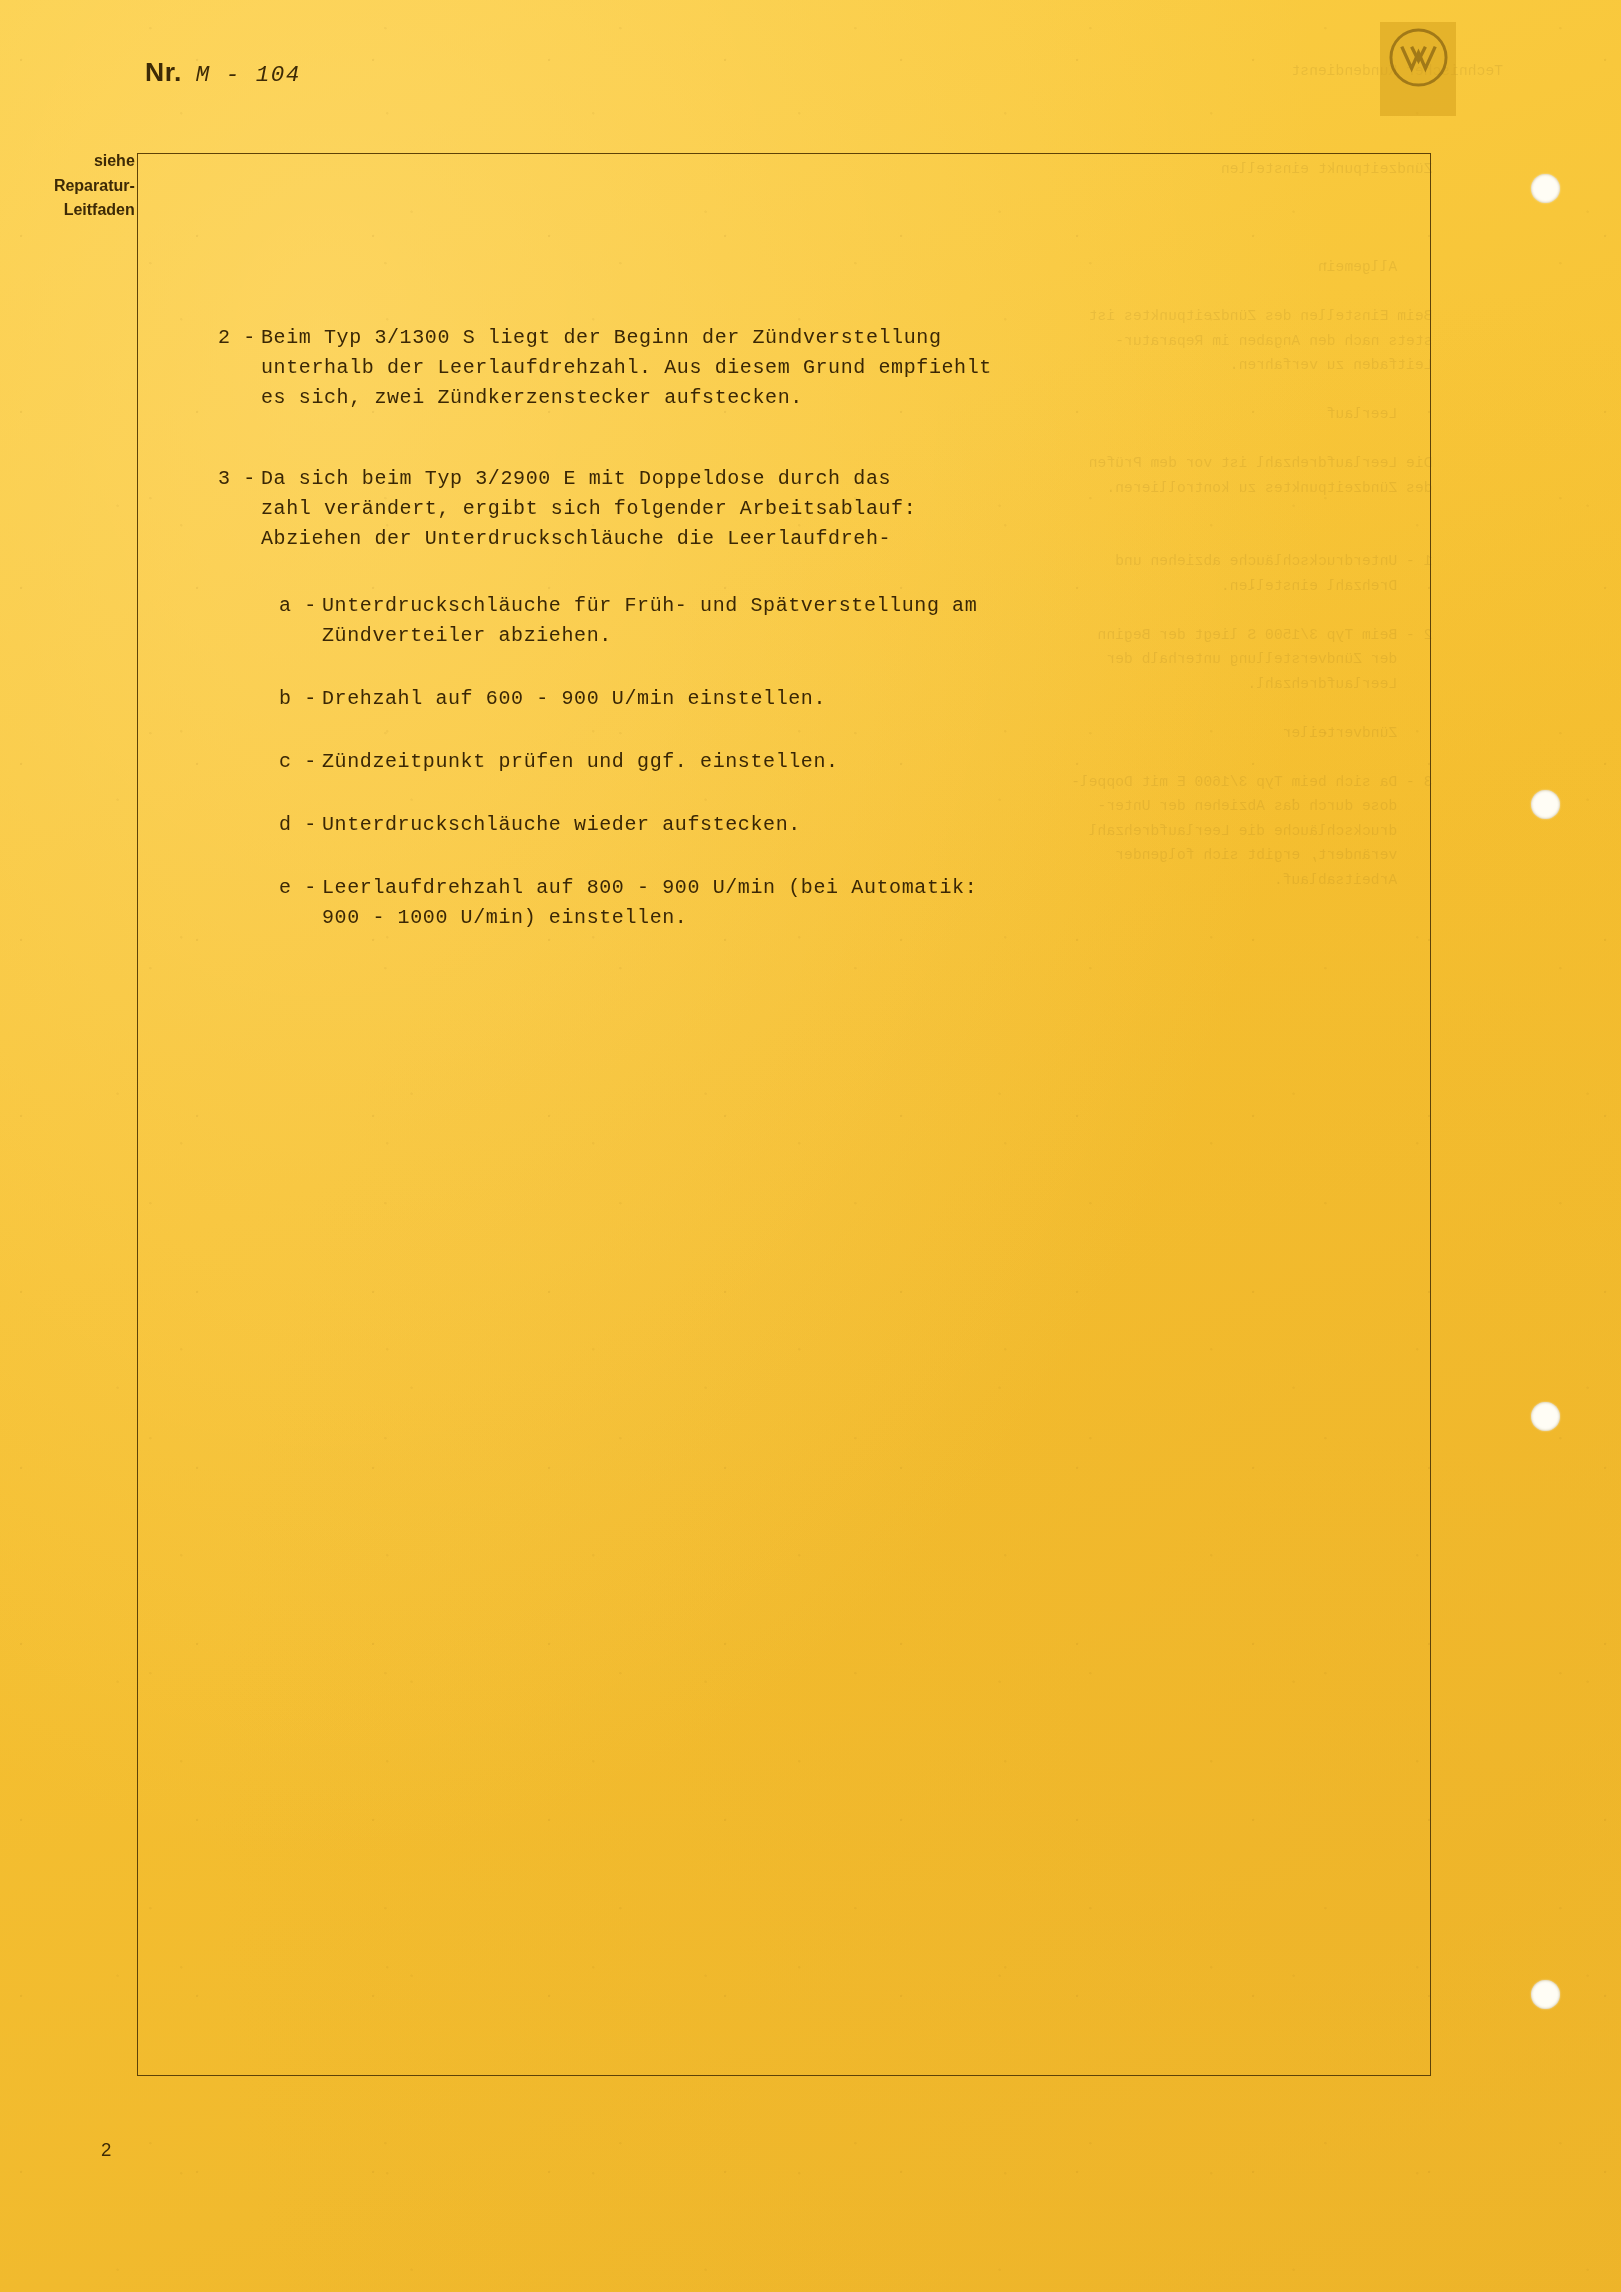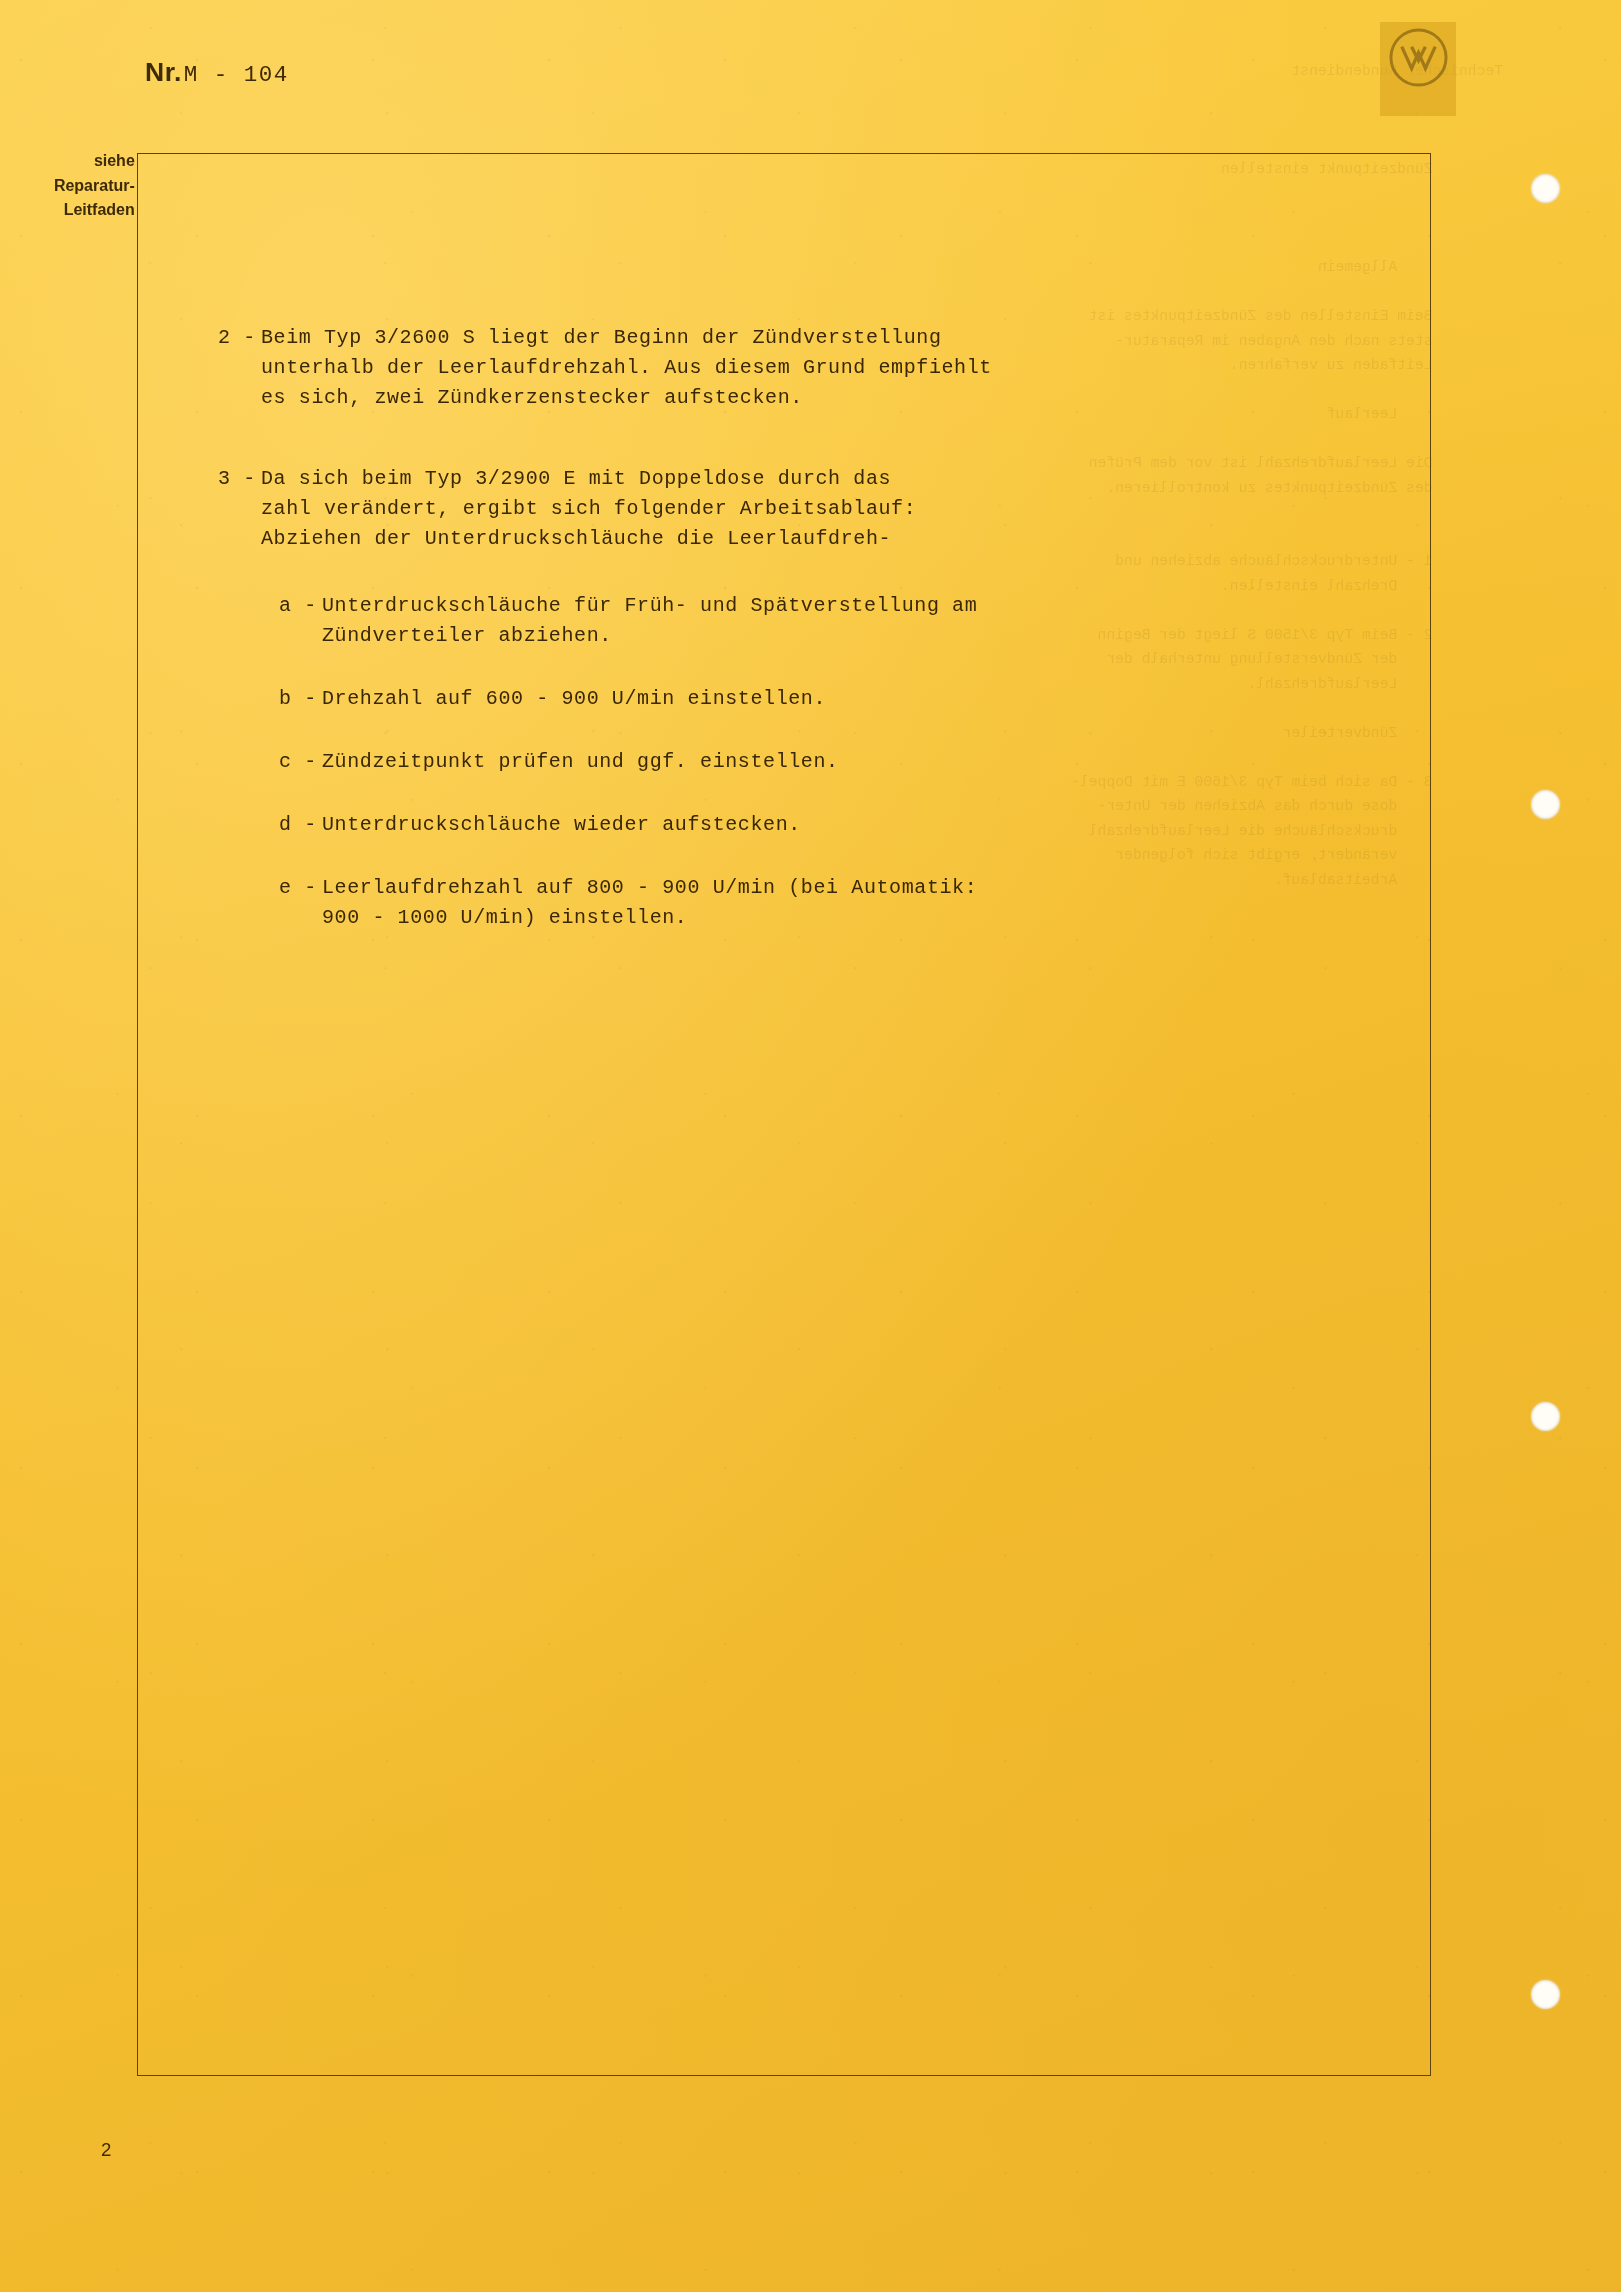--- a/index.html
+++ b/index.html
@@ -64,21 +64,22 @@
     font-weight: bold;
     font-size: 26.5px;
     color: #3d2a06;
     letter-spacing: 0.5px;
   }
   .doc-number .nr-code {
     font-family: "Liberation Mono", monospace;
     font-weight: normal;
     font-size: 22.5px;
     letter-spacing: 1.5px;
-    margin-left: 2px;
+    margin-left: 14px;
+    font-style: italic;
   }
 
   .logo-stamp {
     position: absolute;
     right: 165px;
     top: 21.6px;
     width: 76px;
     height: 94px;
     background: rgba(214,160,28,0.55);
     display: flex;
@@ -231,21 +232,21 @@
 Reparatur-
 Leitfaden</div>
 
   <div class="frame"></div>
 
   <div class="content">
 
     <div class="item">
       <div class="marker">2 -</div>
       <div class="text">
-        <span class="line">Beim Typ 3/2600 S liegt der Beginn der Zündverstellung</span>
+        <span class="line">Beim Typ 3/1300 S liegt der Beginn der Zündverstellung</span>
         <span class="line">unterhalb der Leerlaufdrehzahl. Aus diesem Grund empfiehlt</span>
         <span class="line">es sich, zwei Zündkerzenstecker aufstecken.</span>
       </div>
     </div>
 
     <div class="item" style="margin-top: 51px; margin-bottom: 0;">
       <div class="marker">3 -</div>
       <div class="text">
         <span class="line">Da sich beim Typ 3/2900 E mit Doppeldose durch das</span>
         <span class="line">zahl verändert, ergibt sich folgender Arbeitsablauf:</span>

